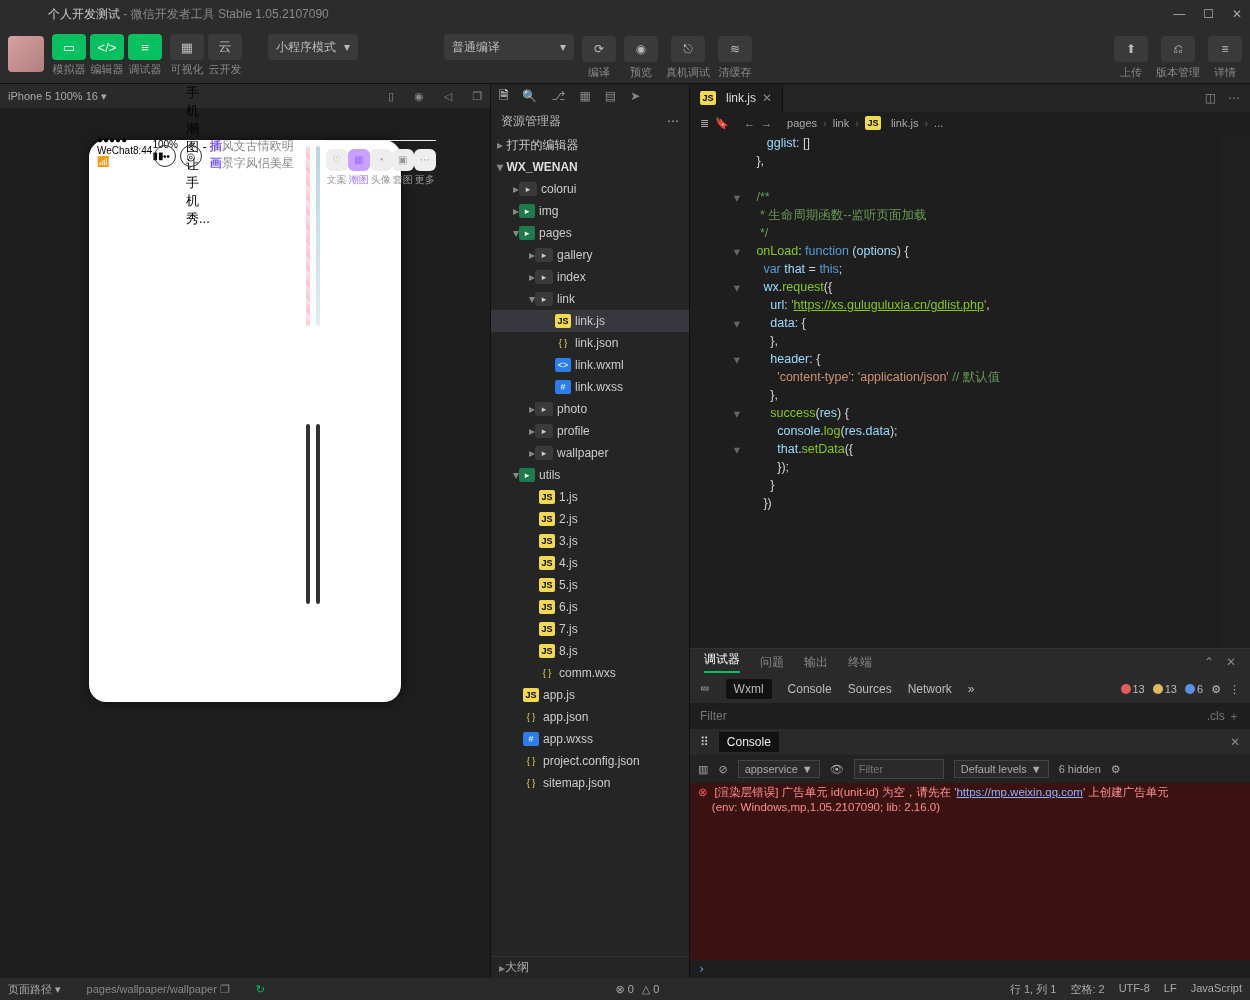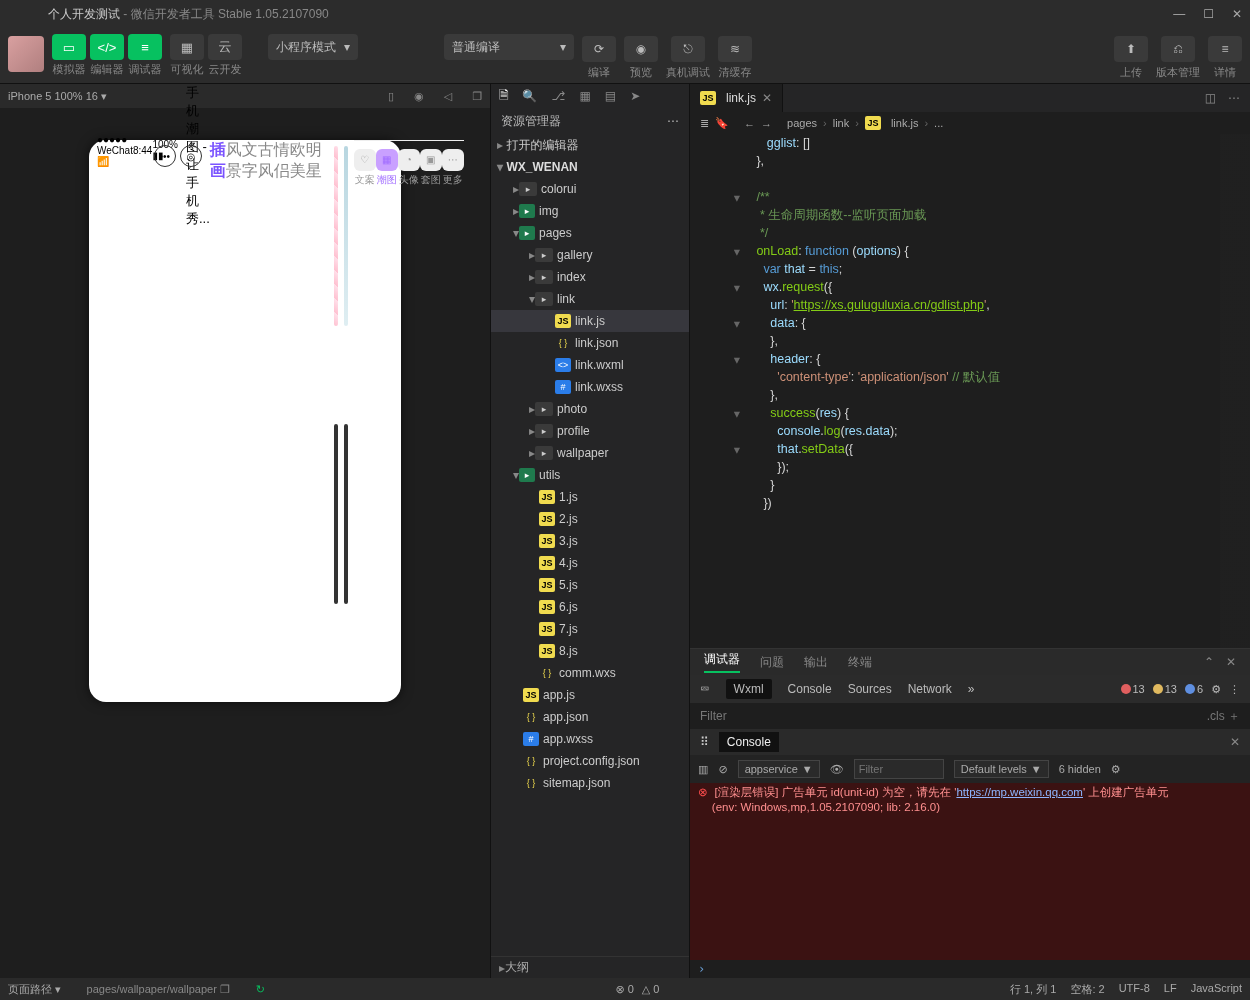--- a/index.html
+++ b/index.html
@@ -32,21 +32,21 @@
 
 
 .simpanel { width:490px; background:#1e1e1e; display:flex; flex-direction:column; }
 .simbar { height:24px; background:#2a2a2a; color:#aaa; display:flex; align-items:center; padding:0 8px; font-size:11px; justify-content:space-between;}
 .simbar .ricons { display:flex; gap:20px; color:#888; }
 .phone { width:312px; height:562px; background:#fff; margin:32px auto 0 auto; box-shadow:0 0 12px rgba(0,0,0,.6); display:flex; flex-direction:row; color:#000;border-radius:17px;}
 .pstat { height:20px; display:flex; align-items:center; padding:0 8px; font-size:10px; justify-content:space-between;}
 .pnav  { height:32px; display:flex; align-items:center; justify-content:center; font-size:13px; position:relative;}
 .pnav .caps { position:absolute; right:8px; display:flex; gap:4px;}
 .cap { width:22px; height:22px; border:1px solid #333; border-radius:11px; display:flex; align-items:center; justify-content:center; font-size:10px;}
-.ptabs { height:30px; display:flex; font-size:16px; color:#888; }
+.ptabs { height:30px; display:flex; align-items:center; font-size:12px; color:#888; }
 .ptabs span { flex:1; text-align:center; }
 .ptabs span.act { color:#7b54ff; font-weight:bold; }
 .pgrid { flex:1; display:grid; grid-template-columns:1fr 1fr 1fr; gap:6px; padding:6px; }
 .thumb { border-radius:6px; }
 .pbott { height:54px; display:flex; border-top:1px solid #eee; }
 .pbott .bi { flex:1; display:flex; flex-direction:column; align-items:center; justify-content:center; font-size:10px; color:#999; gap:2px;}
 .pbott .bi.act { color:#a06cff; }
 .pbott .bic { width:22px; height:22px; border-radius:6px; }
 
 

